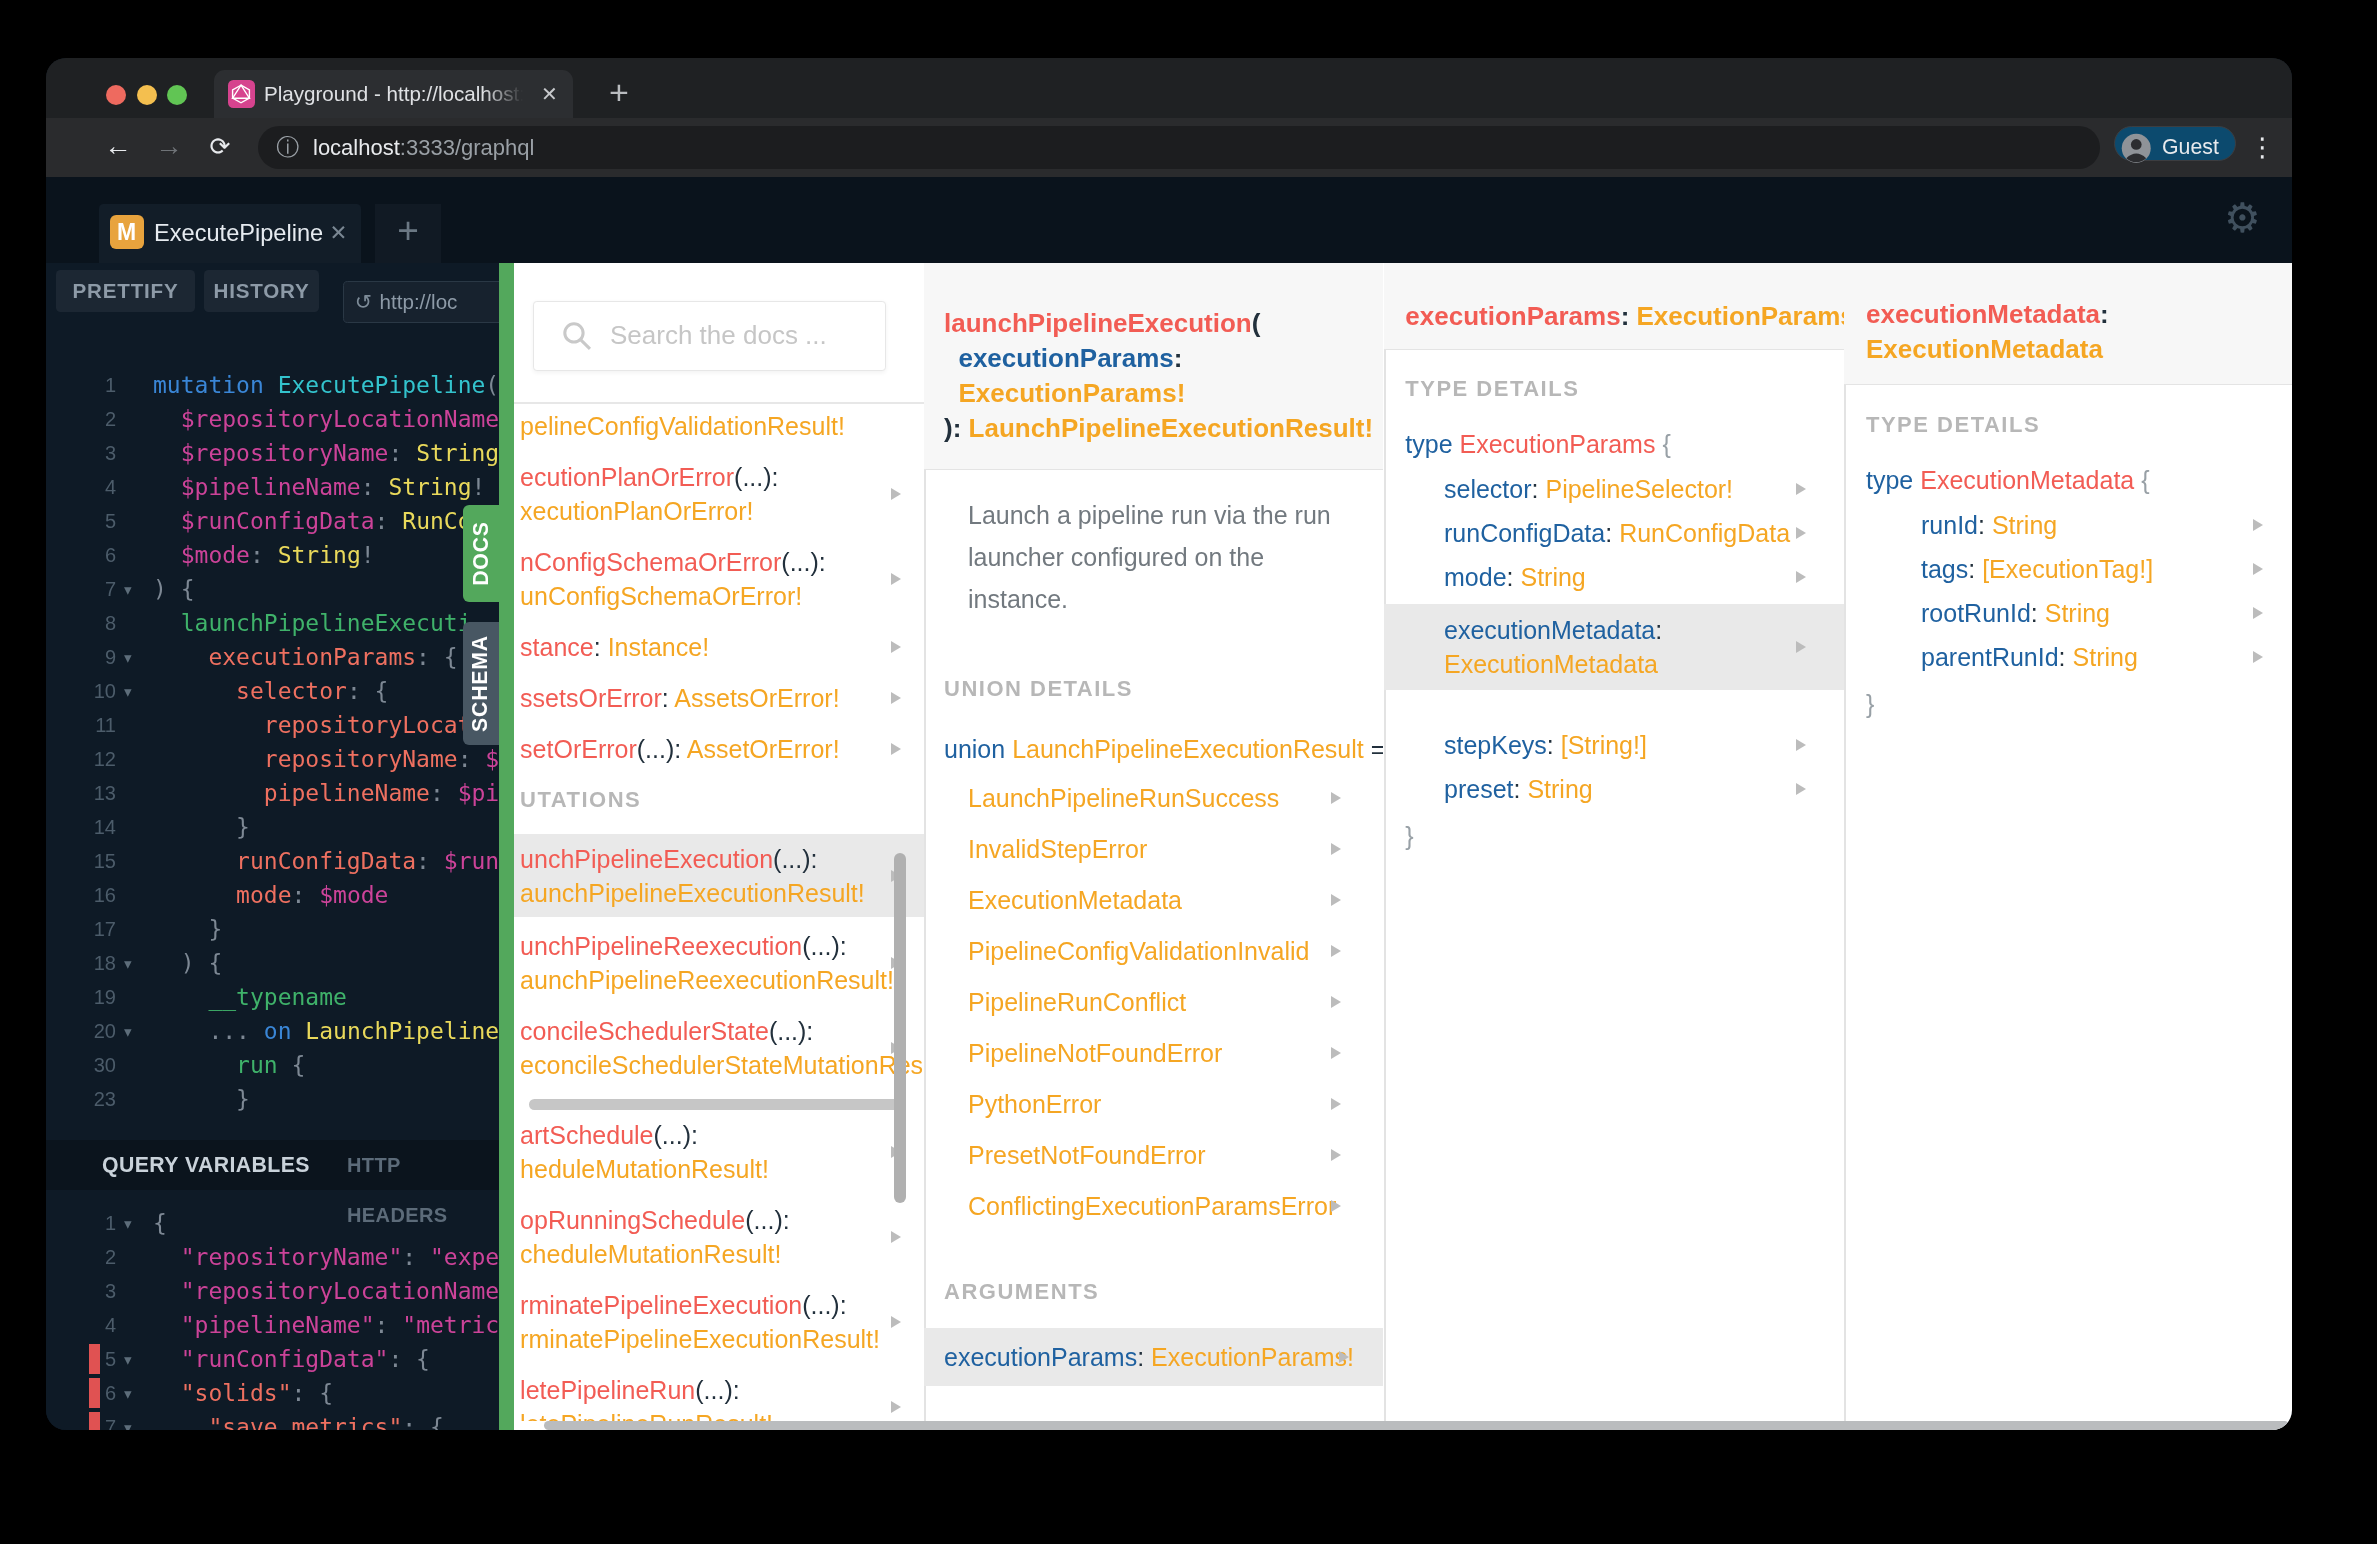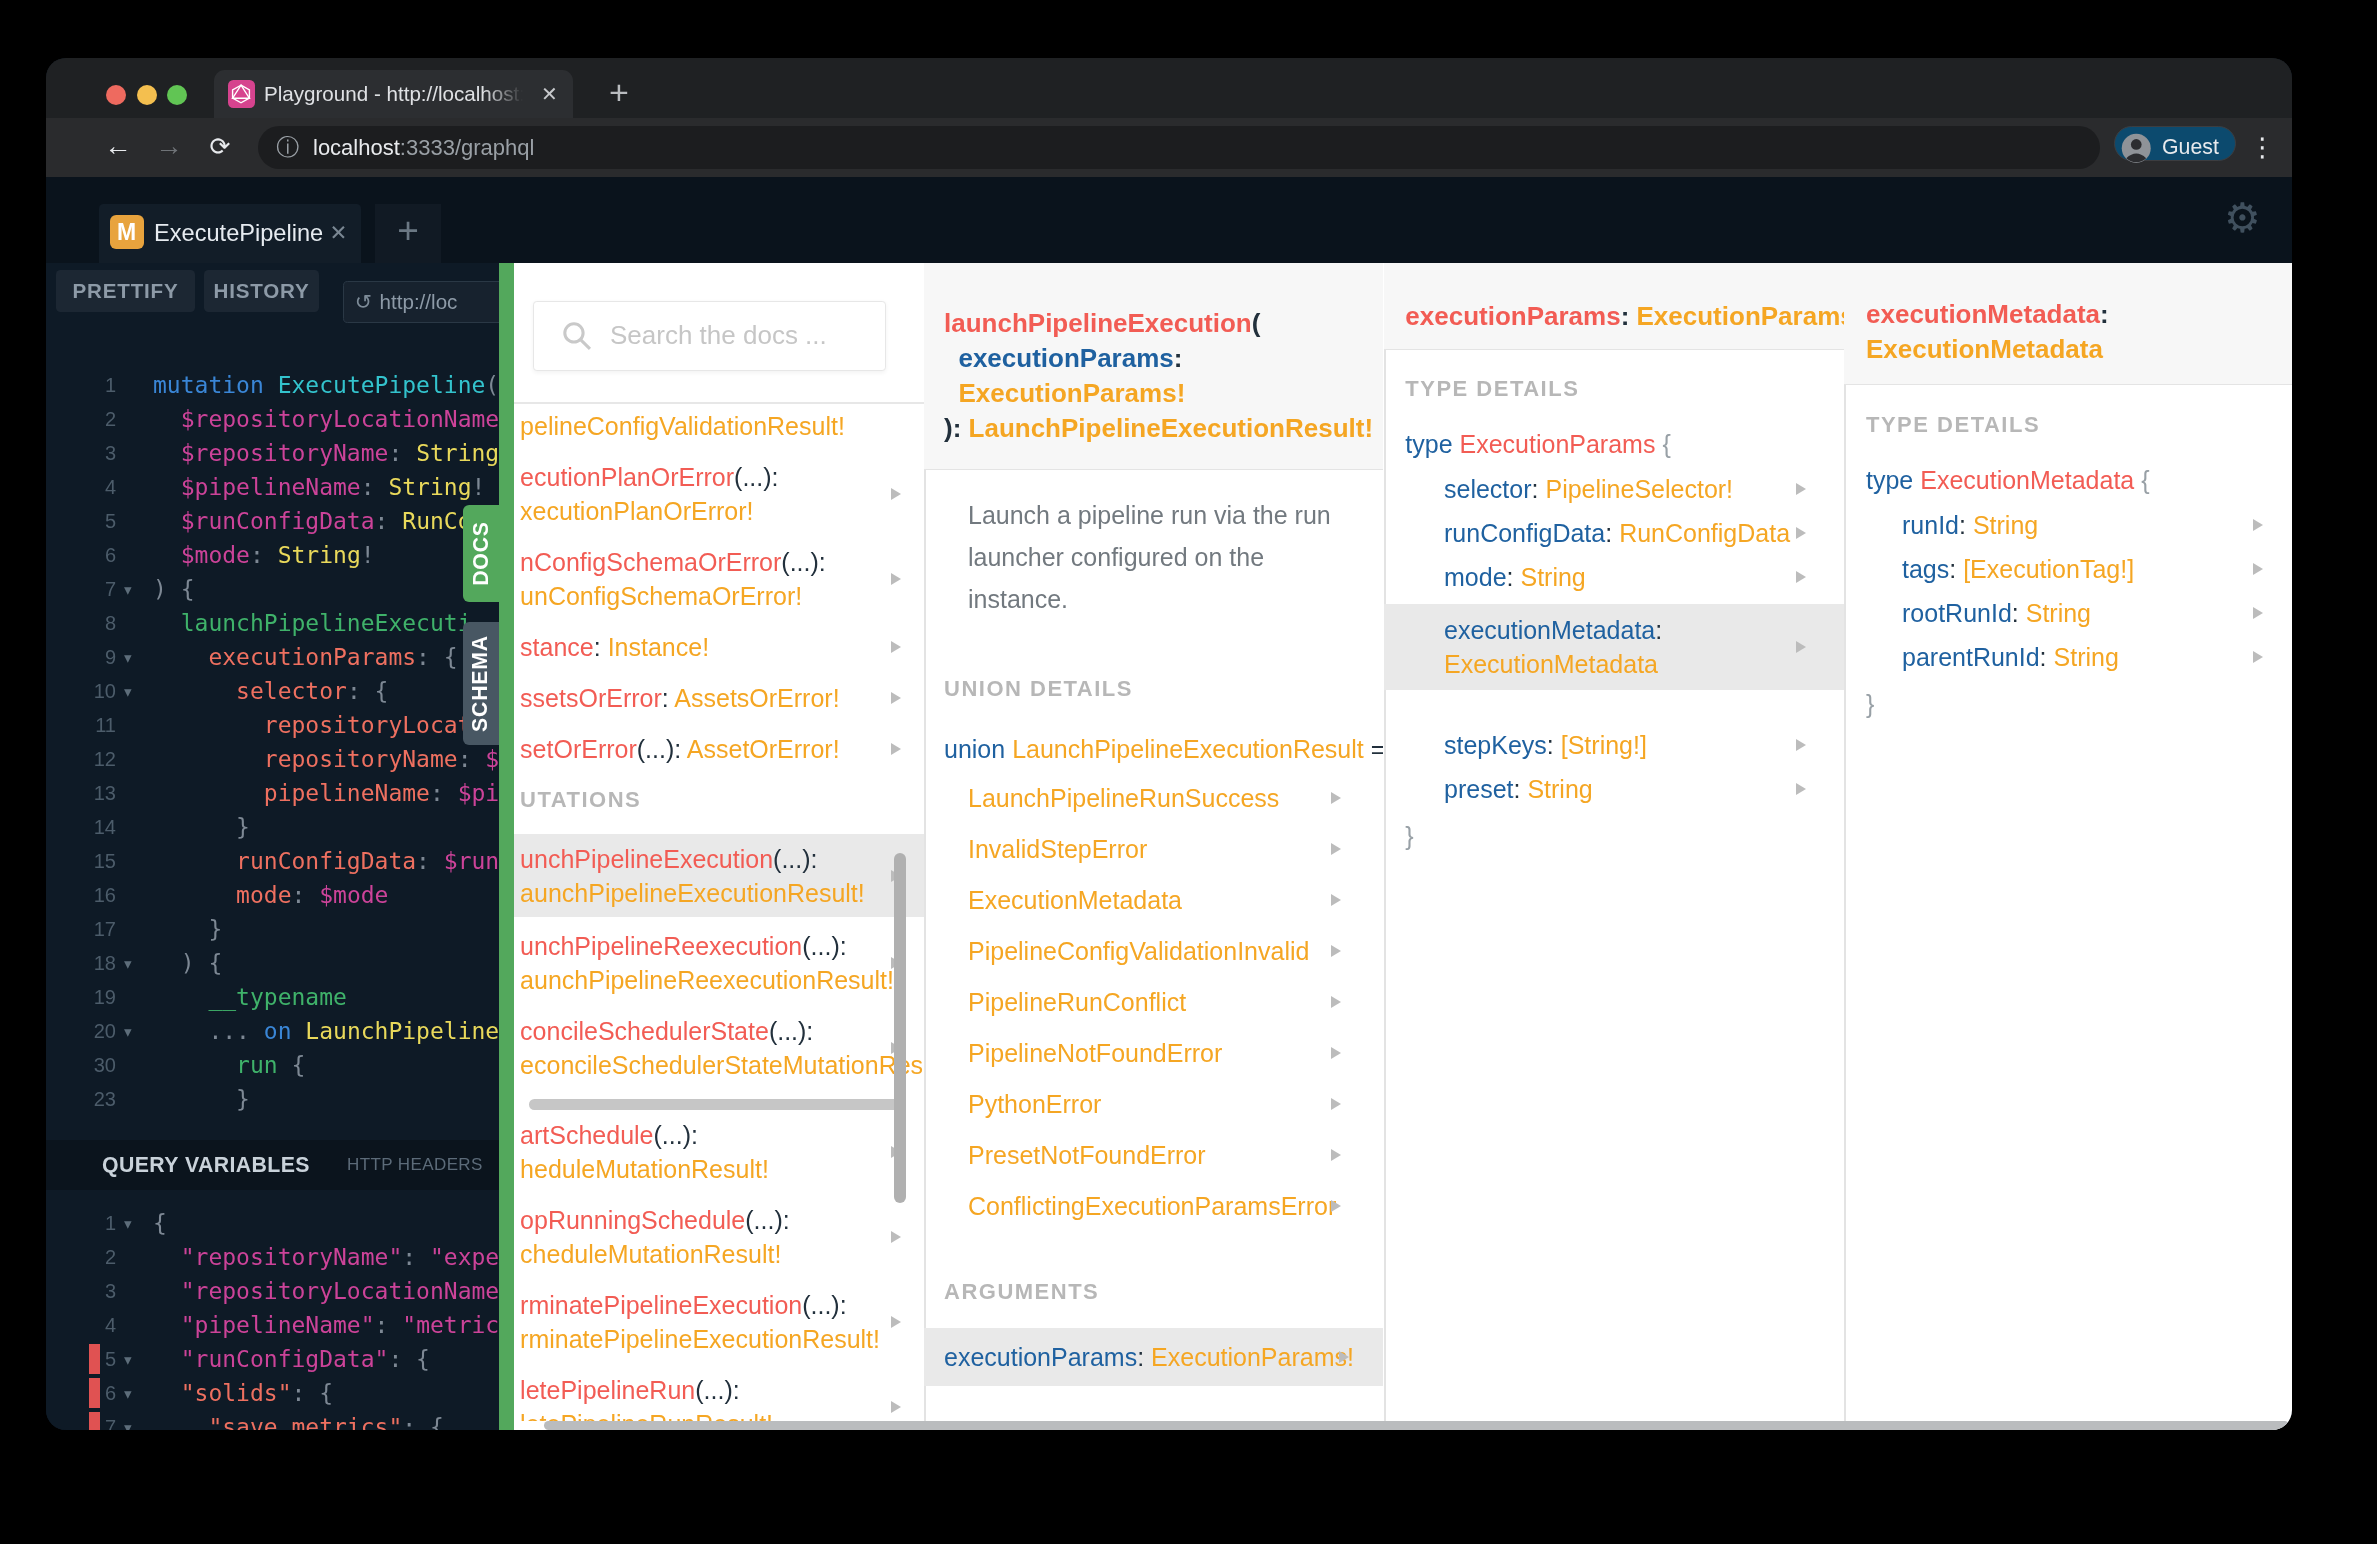--- a/index.html
+++ b/index.html
@@ -40,21 +40,21 @@
   .endpoint{position:absolute;left:297px;top:17.5px;width:251px;height:42px;background:#17222e;border:1.5px solid #2a3845;border-radius:4.6px;color:#8d9aa7;font-size:20.6px;line-height:39px;white-space:nowrap;overflow:hidden}
   .endpoint .ric{margin:0 7.6px 0 10.7px;color:#7d8b98}
   .cm{position:absolute;left:0;width:100%;font-family:"DejaVu Sans Mono",monospace;font-size:23px}
   .cm-row{position:relative;height:34px;line-height:34px;white-space:pre}
   .cm-ln{position:absolute;left:0;width:70px;text-align:right;color:#4c5c6a;font-size:20px;font-family:"Liberation Sans",sans-serif}
   .cm-fold{position:absolute;left:78px;top:0.8px;color:#5d6d7a;font-size:15.2px;font-family:"Liberation Sans",sans-serif}
   .cm-err{position:absolute;left:43px;top:2.3px;width:10.7px;height:30px;background:#e05252}
   .cm-text{position:absolute;left:107px}
   .qvbar{position:absolute;left:0;top:877px;width:100%;height:50px;background:#0b141d}
   .qvbar .l1{position:absolute;left:56px;top:0;line-height:50px;color:#c9d2da;font-weight:bold;font-size:21.3px;letter-spacing:0.4px}
-  .qvbar .l2{position:absolute;left:301px;top:0;line-height:50px;color:#5c6b79;font-weight:normal;font-size:17px;letter-spacing:0.4px}
+  .qvbar .l2{position:absolute;left:301px;top:0;line-height:50px;color:#5c6b79;font-weight:bold;font-size:20px;letter-spacing:0.4px}
   
   .t-k{color:#3a86d6}.t-n{color:#33c3cd}.t-v{color:#cc4399}.t-t{color:#e9d95b}.t-p{color:#7d8894}.t-f{color:#ee7060}.t-g{color:#3fb26a}
   
   .t-r{color:#f25c54}.t-o{color:#f5a623}.t-b{color:#1f61a0}.t-d{color:#22303c}.t-y{color:#98a0a6}
   
   .docs{position:absolute;left:468px;top:205px;width:1778px;height:1167px;background:#fff;overflow:hidden;font-size:25px;color:#22303c}
   .divider-v{position:absolute;top:0;width:1.5px;height:1158px;background:#e3e3e3}
   .searchbox{position:absolute;left:19px;top:38px;width:353px;height:70px;background:#fff;border:1.5px solid #e7e7e7;border-radius:3.8px;box-shadow:0 1.5px 4.6px rgba(0,0,0,.05)}
   .searchbox .ph{position:absolute;left:76px;top:0;line-height:67px;color:#c6c6c6;font-size:26px}
   .searchbox svg{position:absolute;left:27.4px;top:18.3px}
@@ -82,21 +82,21 @@
   .col3 .tline{margin:24.4px 0 0 21.3px}
   .col4 .tline{margin:24.4px 0 0 22px}
   .members{margin-top:13.7px}
   .member{position:relative;padding-left:44px;line-height:34px;margin-bottom:17px;color:#f5a623}
   .member .arrow{right:42px}
   .argrow{position:relative;margin-top:23px;background:#e9e9e9;padding:12.2px 0 12.2px 20px;line-height:34px}
   .argrow .arrow{right:34px}
   .fields{margin-top:10.7px}
   .f-row{position:relative;line-height:34px;margin-bottom:10px;white-space:pre}
   .col3 .f-row{padding-left:60px}
-  .col4 .f-row{padding-left:58px}
+  .col4 .f-row{padding-left:77px}
   .f-row.sel{background:#e9e9e9;padding-top:9.1px;padding-bottom:9.1px;margin-bottom:38px}
   .col3 .f-row .arrow{right:38px}
   .col4 .f-row .arrow{right:30.5px}
   .closebr{color:#98a0a6;margin-top:15.2px}
   .col3 .closebr{margin-left:21.3px}
   .col4 .closebr{margin-left:22px}
   
   .strip{position:absolute;left:453px;top:205px;width:15.2px;height:1167px;background:#53a85c}
   .side-tab{position:absolute;left:417px;width:36px;color:#fff;font-weight:bold;font-size:21.3px;letter-spacing:0.8px;display:flex;align-items:center;justify-content:center}
   .side-tab span{transform:rotate(-90deg);white-space:nowrap}

